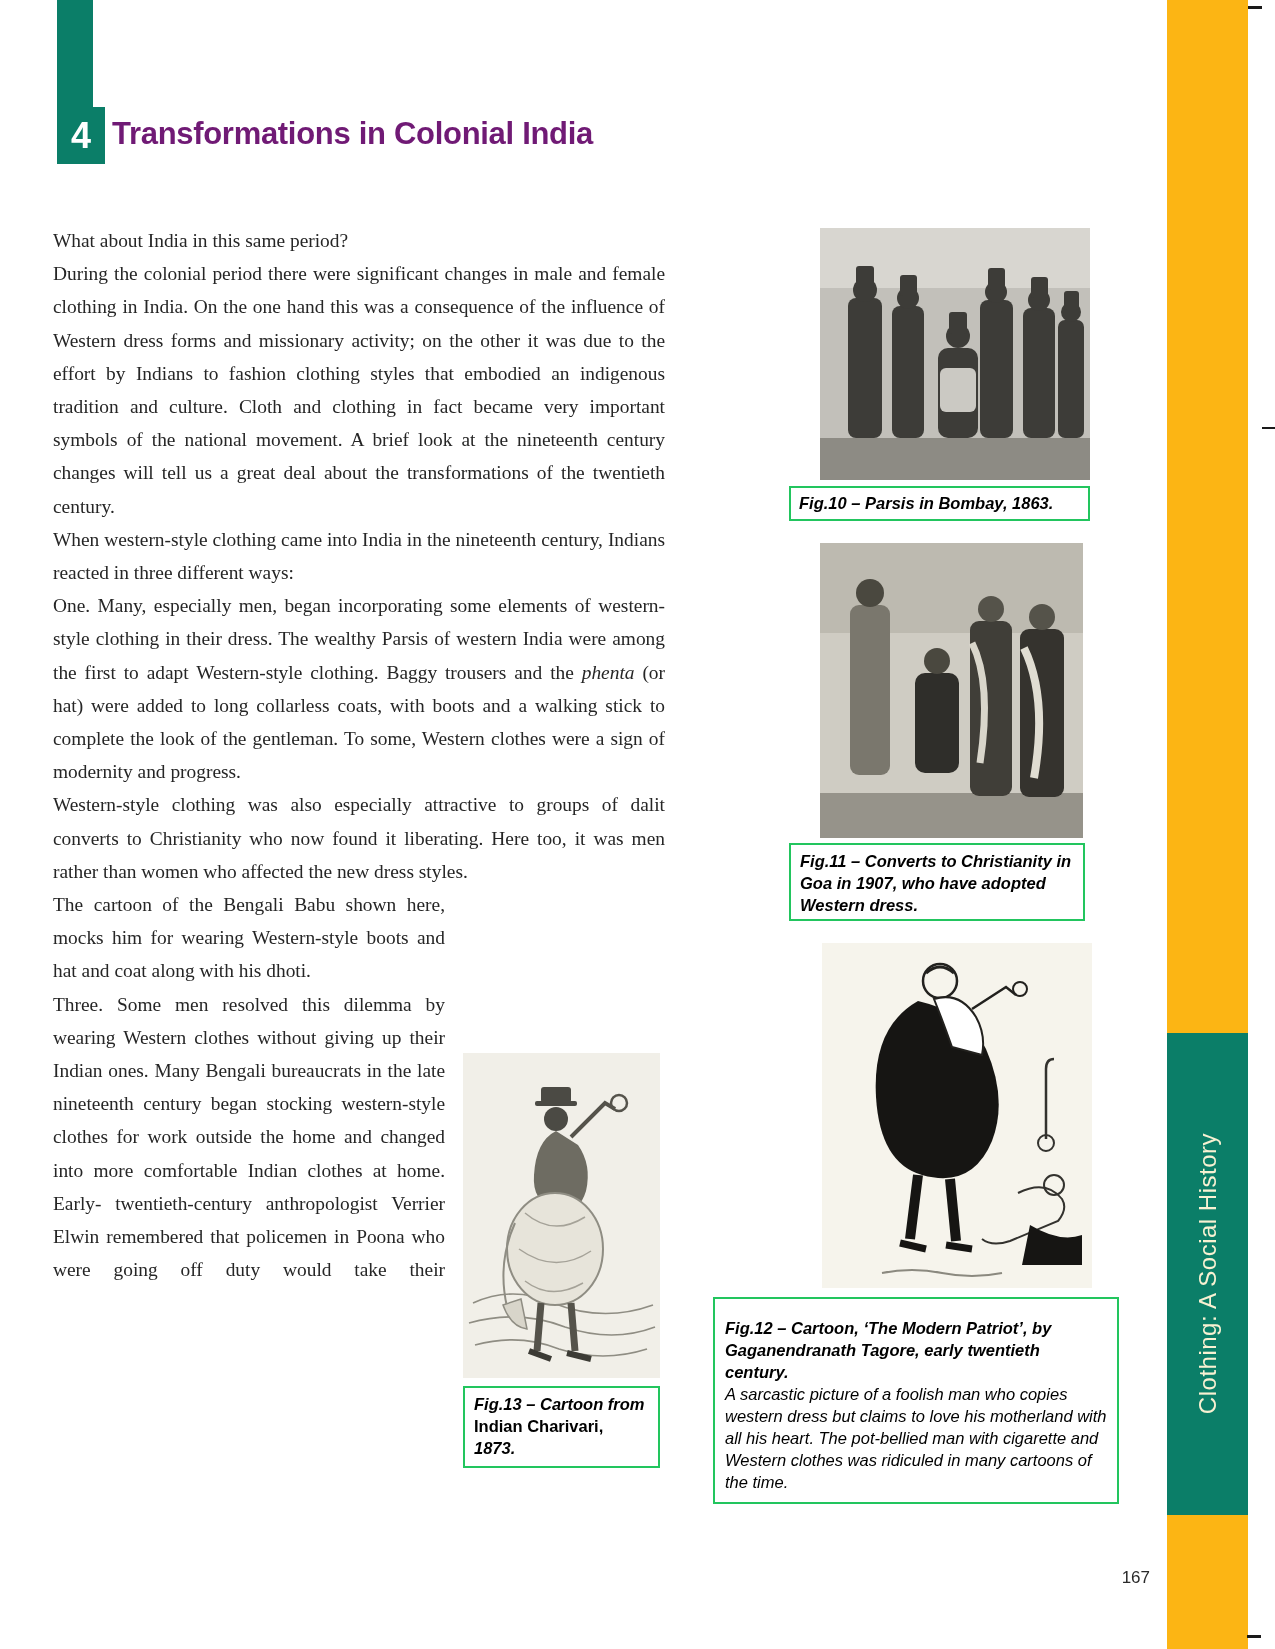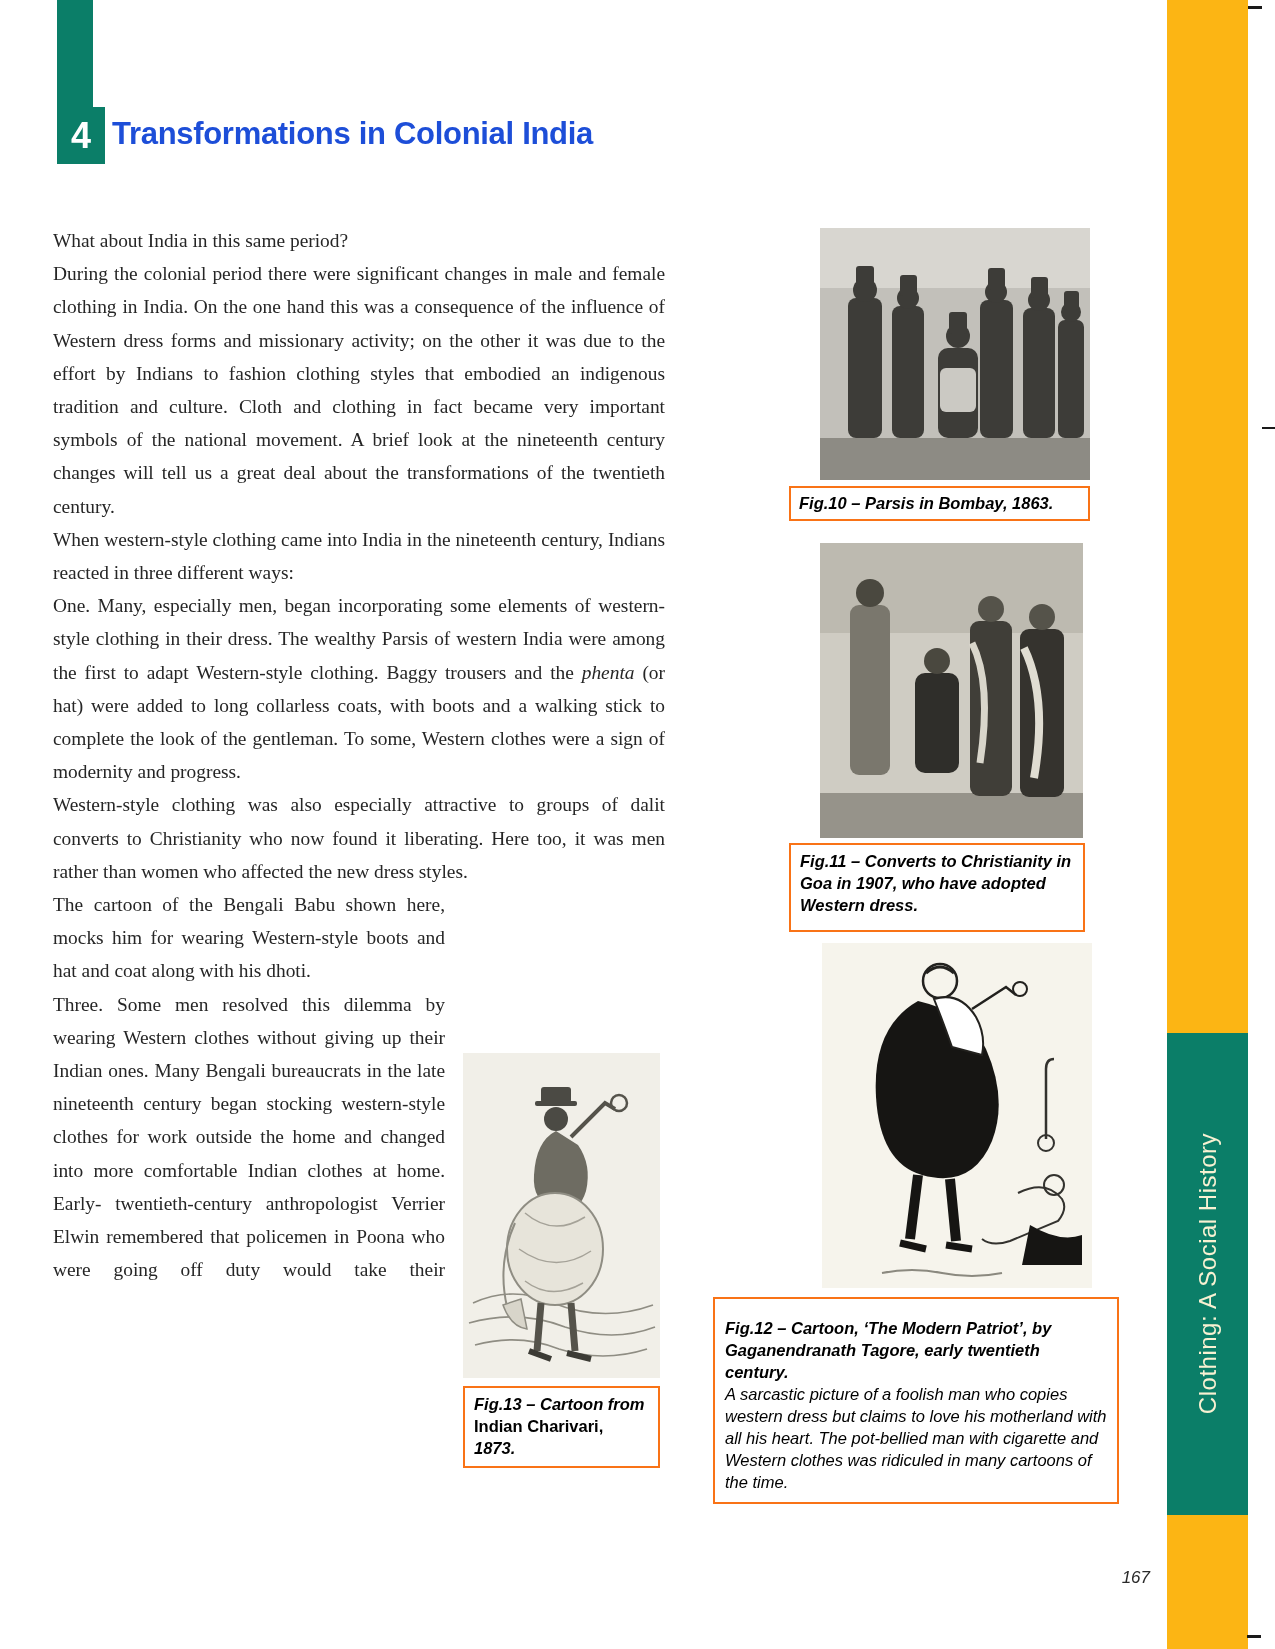--- a/index.html
+++ b/index.html
@@ -40,65 +40,64 @@
   .chap-bar { position:absolute; left:57px; top:0; width:36px; height:108px; background:#0b7e68; }
   .chap-box {
     position:absolute; left:57px; top:107px; width:48px; height:57px;
     background:#0b7e68; color:#ffffff;
     font-family:"Liberation Sans", sans-serif; font-weight:bold; font-size:36px;
     display:flex; align-items:center; justify-content:center;
   }
   .chap-title {
     position:absolute; left:112px; top:116px; width:700px;
     font-family:"Liberation Sans", sans-serif; font-weight:bold;
-    font-size:31px; color:#1d4ed8; letter-spacing:-0.3px;
+    font-size:31px; color:#701a75; letter-spacing:-0.3px;
   }
 
   
   .main-text {
     position:absolute; left:53px; top:224px; width:612px;
     font-size:19.4px; line-height:33.2px; text-align:justify;
     color:#262626;
   }
   .main-text p { }
   .main-text p:first-child { margin-top:0; }
   .main-text p.joined { margin-top:0; }
   .main-text p.narrow { width:392px; }
   .main-text p.last { text-align-last:justify; }
 
   
   figure { position:absolute; }
   .photo { display:block; }
   .capbox {
-    position:absolute; background:#ffffff; border:2px solid #f97316;
+    position:absolute; background:#ffffff; border:2px solid #22c55e;
     font-family:"Liberation Sans", sans-serif; font-size:16.5px; line-height:22px;
     color:#000;
   }
   .capbox .bi { font-weight:bold; font-style:italic; }
   .capbox .b  { font-weight:bold; }
   .capbox .i  { font-style:italic; }
 
   .fig10-img { left:820px; top:228px; }
   .fig10-cap { left:789px; top:486px; width:301px; padding:4px 8px 5px; }
 
   .fig11-img { left:820px; top:543px; }
-  .fig11-cap { left:789px; top:843px; width:296px; padding:5px 9px 14px; }
+  .fig11-cap { left:789px; top:843px; width:296px; padding:5px 9px 3px; }
 
   .fig12-img { left:822px; top:943px; }
   .fig12-cap { left:685px; top:1297px; width:406px; padding:18px 10px 9px;margin-left:28px; }
 
   .fig13-img { left:463px; top:1053px; }
   .fig13-cap { left:463px; top:1386px; width:197px; padding:5px 9px 7px; }
 
   
   .page-num {
     position:absolute; left:1108px; top:1568px; width:42px;
     font-family:"Liberation Sans", sans-serif; font-size:17px; color:#2a2a2a;
     text-align:right;
-    font-style:italic;
   }
 </style>
 </head>
 <body>
 
 <div class="edge-strip"></div>
 <div class="side-tab">
   <span>Clothing: A Social History</span>
 </div>
 

